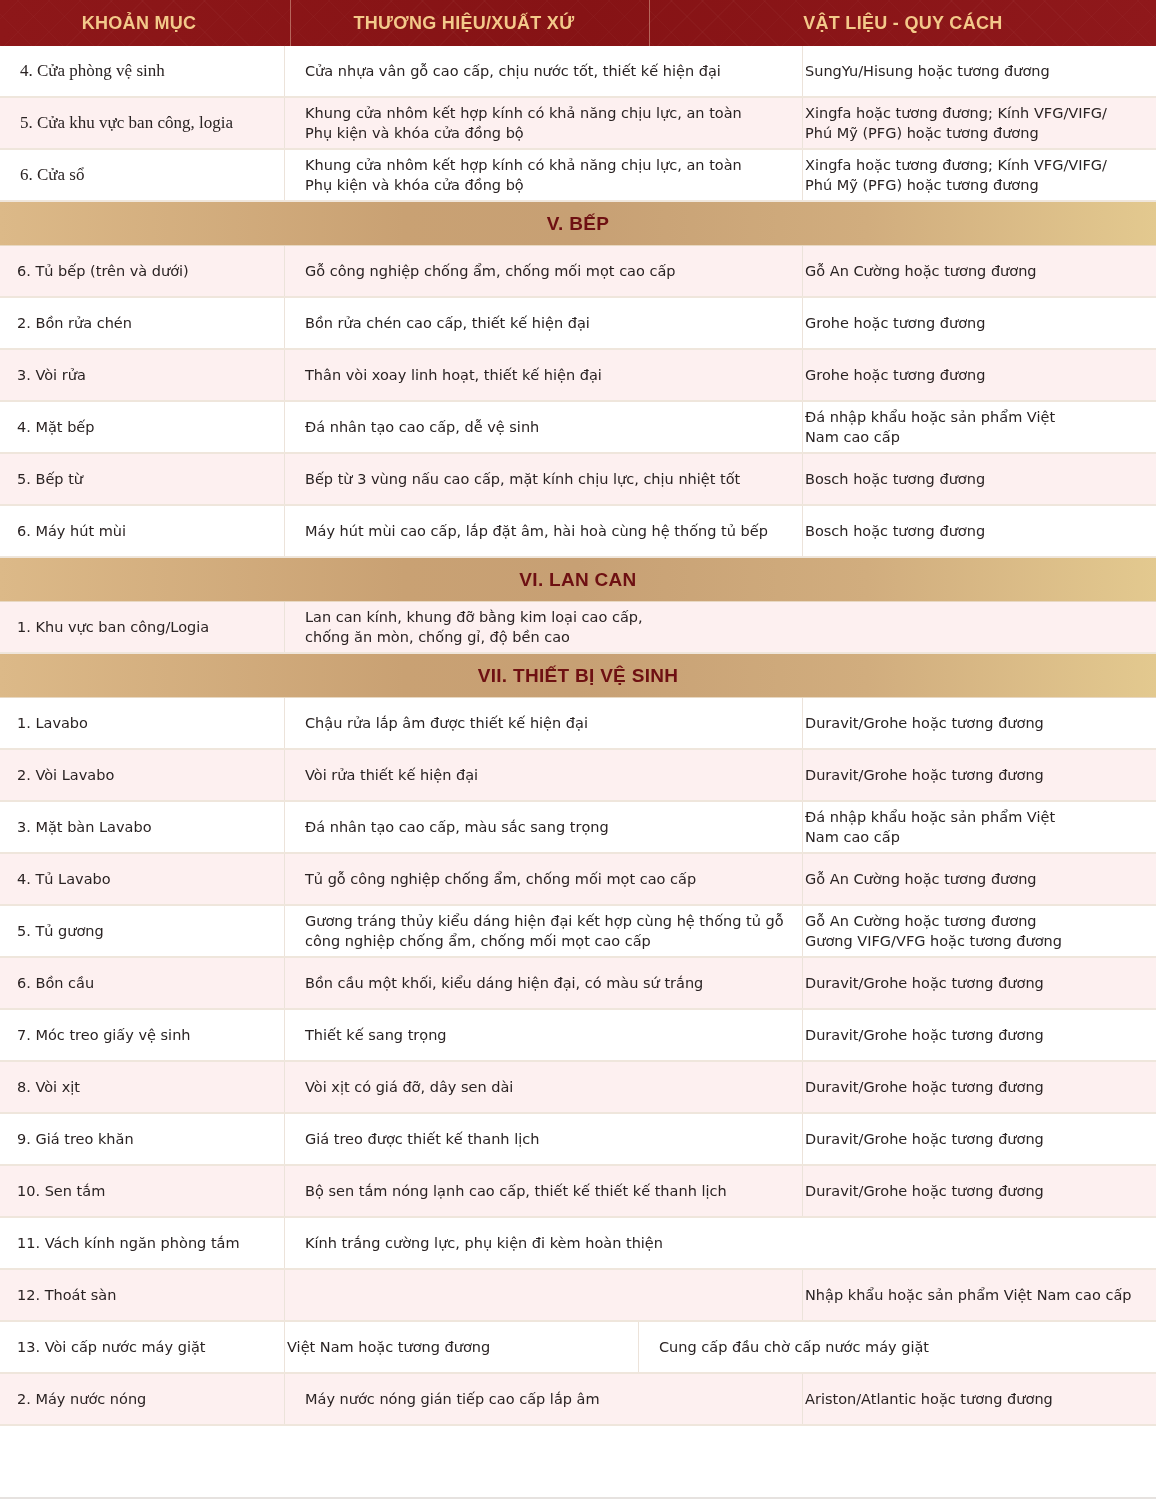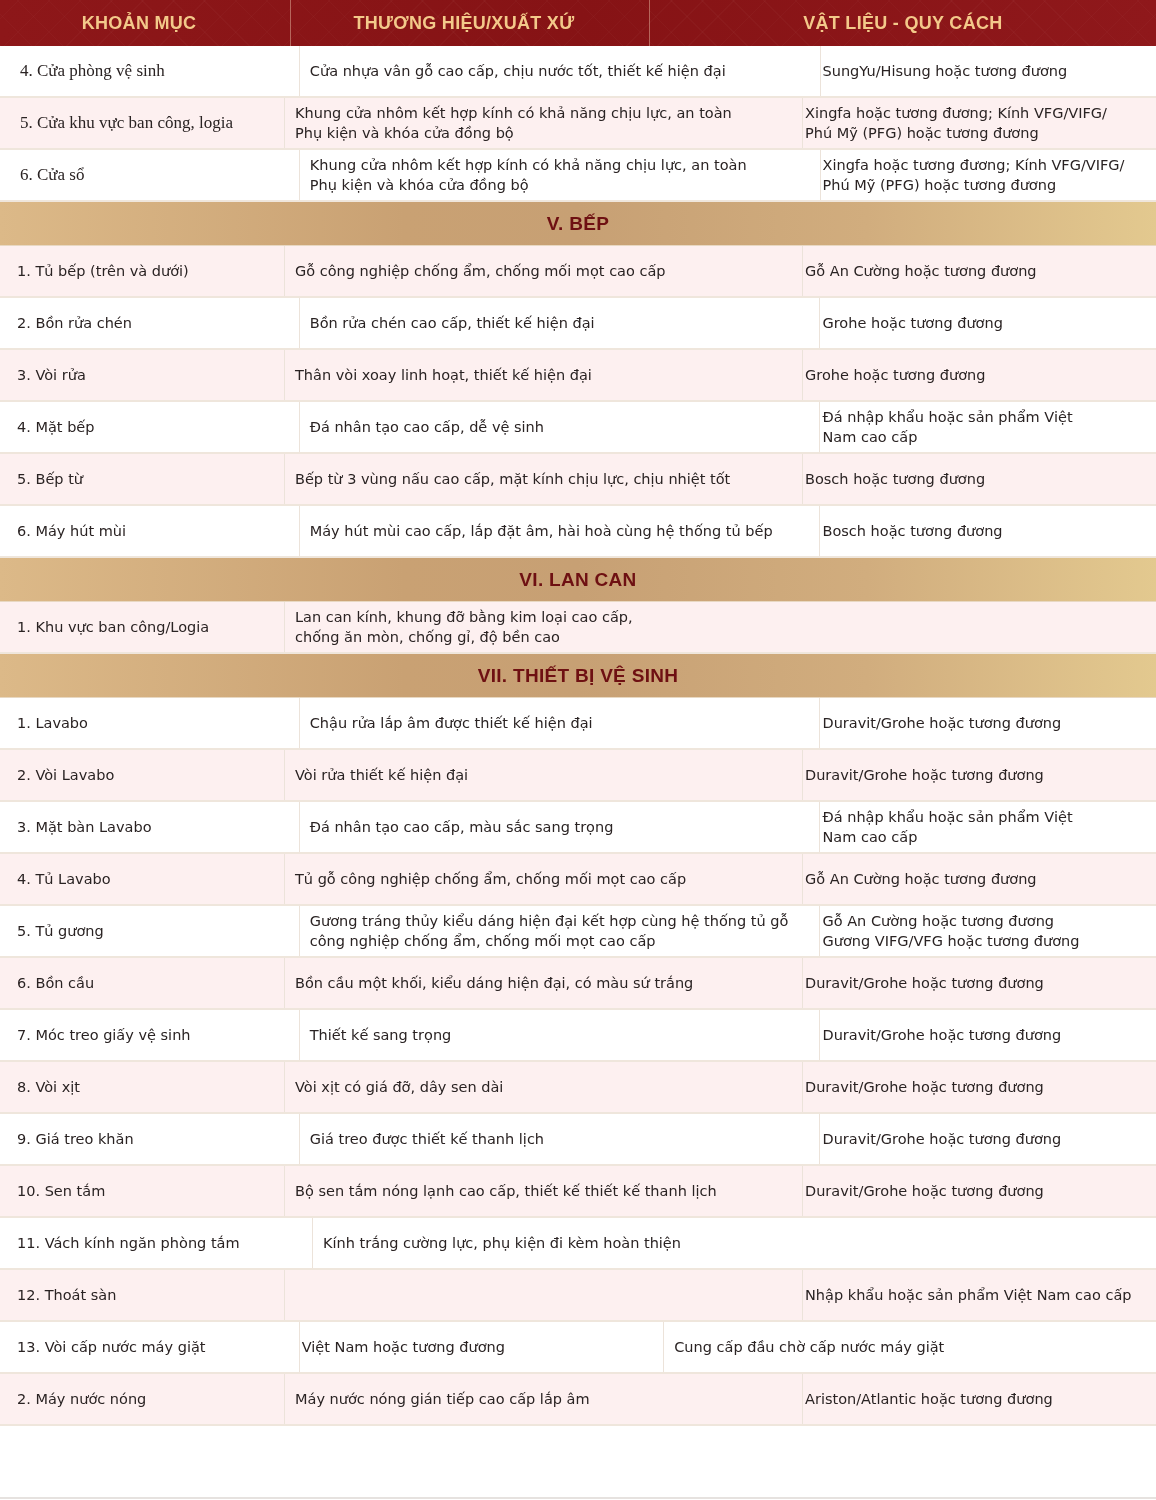--- a/index.html
+++ b/index.html
@@ -13,26 +13,26 @@
              linear-gradient(90deg, #8d1719, #861315 50%, #8f181b); gap: 12px; }
     .hdr .hc { display: flex; align-items: center; justify-content: center;
                color: #f3c98a; font-family: "Liberation Sans", sans-serif; font-weight: bold;
                font-size: 18px; letter-spacing: 0.3px; }
     .hdr .hc + .hc { border-left: 1px solid rgba(220,170,150,0.55); }
     .c1 { width: 284px; box-sizing: border-box; }
     .c2 { width: 518px; box-sizing: border-box; }
     .c3 { width: 354px; box-sizing: border-box; }
     .row { display: flex; height: 52px; border-bottom: 2px solid #efe6dc; box-sizing: border-box; }
     .row.pink { background: #fdf0f0; }
-    .row.white { background: #ffffff; gap: 28px; }
+    .row.white { background: #ffffff; }
     .row .cell { display: flex; align-items: center; font-size: 14.5px; line-height: 20px;
                  white-space: pre-line; }
     .row .cell + .cell { border-left: 1px solid #ece3da; }
     .row .c1 { padding-left: 17px; }
-    .row .c2 { padding-left: 10px; }
+    .row .c2 { padding-left: 20px; }
     .row .c3 { padding-left: 2px; }
     .row.first-sec .c1 { padding-left: 20px; font-family: "Liberation Serif", serif; font-size: 17px; }
     .band { height: 44px; display: flex; align-items: center; justify-content: center;
             background: linear-gradient(90deg, #dcb988 0%, #c9a173 35%, #c7a074 50%, #d1ad7e 75%, #e3c98f 100%);
             color: #6e1012; font-family: "Liberation Sans", sans-serif; font-weight: bold; font-size: 19px;
             letter-spacing: 0.3px; border-bottom: 1px solid #e8d8c2; box-sizing: border-box; }
     .footer-line { position: absolute; left: 0; top: 1497px; width: 1156px; height: 2px; background: #e6e2df; }
   </style>
 </head>
 <body>
@@ -60,21 +60,21 @@
   <div class="row white first-sec">
     <div class="cell c1">6. Cửa sổ</div>
     <div class="cell c2">Khung cửa nhôm kết hợp kính có khả năng chịu lực, an toàn
 Phụ kiện và khóa cửa đồng bộ</div>
     <div class="cell c3">Xingfa hoặc tương đương; Kính VFG/VIFG/
 Phú Mỹ (PFG) hoặc tương đương</div>
   </div>
 
   <div class="band">V. BẾP</div>
   <div class="row pink">
-    <div class="cell c1">1. Tủ bếp (trên và dưới)</div>
+    <div class="cell c1">6. Tủ bếp (trên và dưới)</div>
     <div class="cell c2">Gỗ công nghiệp chống ẩm, chống mối mọt cao cấp</div>
     <div class="cell c3">Gỗ An Cường hoặc tương đương</div>
   </div>
   <div class="row white">
     <div class="cell c1">2. Bồn rửa chén</div>
     <div class="cell c2">Bồn rửa chén cao cấp, thiết kế hiện đại</div>
     <div class="cell c3">Grohe hoặc tương đương</div>
   </div>
   <div class="row pink">
     <div class="cell c1">3. Vòi rửa</div>

